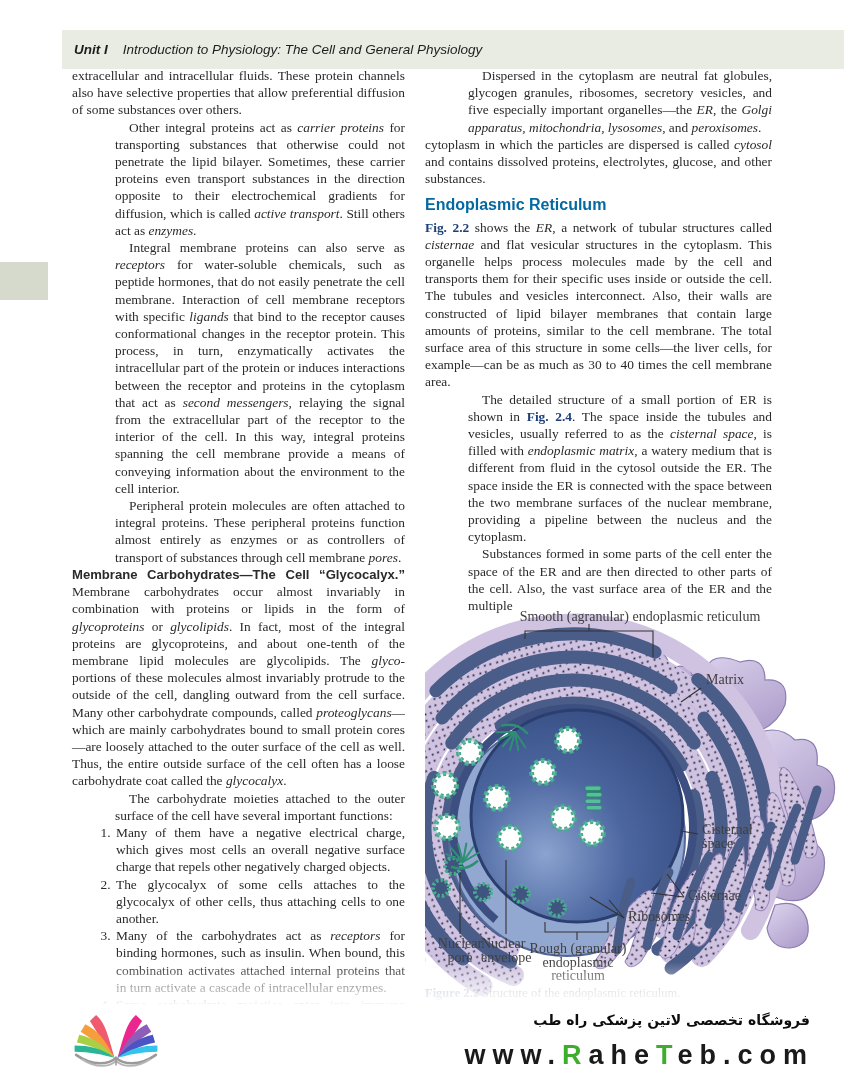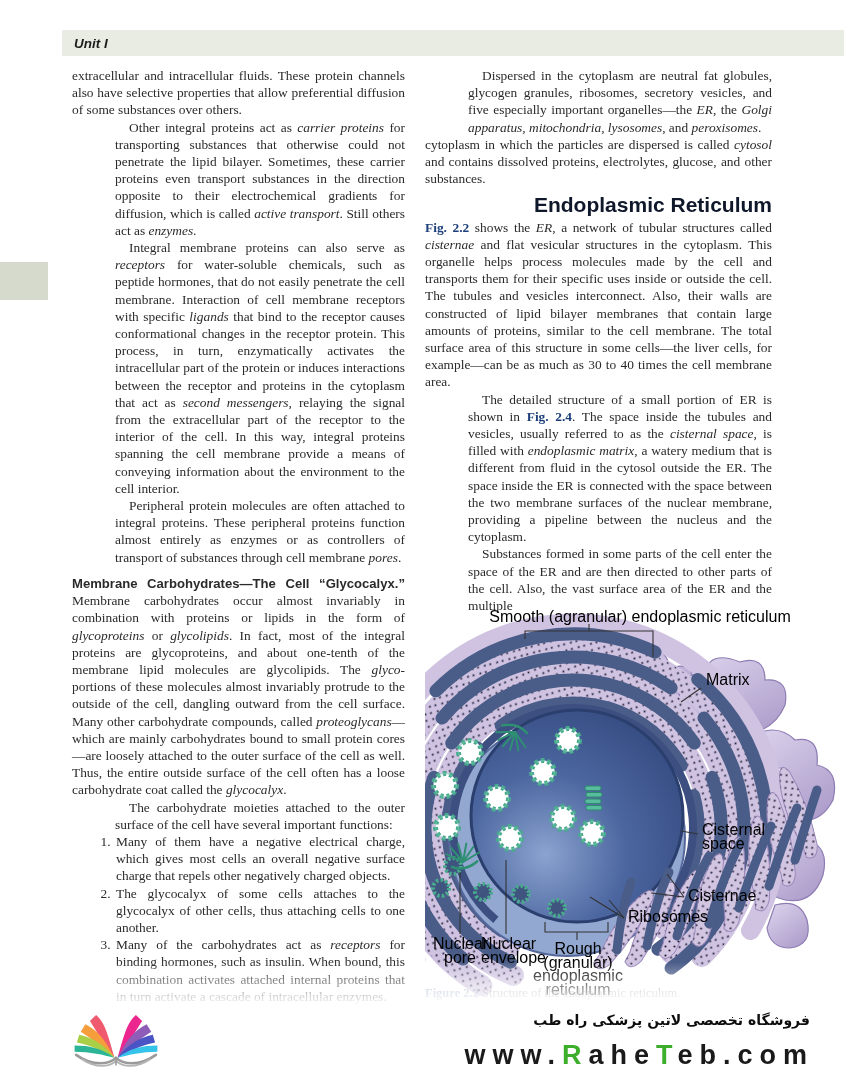--- a/index.html
+++ b/index.html
@@ -1,53 +1,53 @@
 <!DOCTYPE html>
 <html><head>
 <meta charset="utf-8">
 <style>
   html,body { margin:0; padding:0; background:#fff; }
   .page { position:relative; width:844px; height:1080px; background:#ffffff;
           font-family:"Liberation Serif", serif; overflow:hidden; }
 
   
-  .header-band { position:absolute; left:62px; top:30px; width:782px; height:26px;
+  .header-band { position:absolute; left:62px; top:30px; width:782px; height:39px;
                  background:#e9ece3; display:flex; align-items:center;
                  font-family:"Liberation Sans", sans-serif; font-style:italic;
                  font-size:13.5px; color:#1d1d1d; padding-left:12px; box-sizing:border-box; }
   .header-unit { font-weight:bold; margin-right:15px; }
 
   .edge-tab { position:absolute; left:0; top:262px; width:48px; height:38px; background:#d6dacd; }
 
   
   .col { position:absolute; top:67px; font-size:13.4px; line-height:17.2px;
          color:#2a2a2a; text-align:justify; }
   .col-left  { left:72px;  width:333px; }
   .col-right { left:425px; width:347px; }
 
   .para { margin:0; }
   .para.indent { text-indent:14px;margin-left:43px; }
-  .para.runin { margin-top:9px; }
+  .para.runin { }
   .it { font-style:italic; }
   .runin-h { font-family:"Liberation Sans", sans-serif; font-weight:bold; font-size:13.1px; }
   .link { color:#2456a4; }
   .figref { color:#1d3f7a; font-weight:bold; }
   .h1 { font-family:"Liberation Sans", sans-serif; font-weight:bold; font-size:15px;
         color:#101010; margin:15px 0 7px 0; text-align:left; letter-spacing:0.2px; }
-  .h2 { font-family:"Liberation Sans", sans-serif; font-weight:bold; font-size:21px;
-        color:#0f172a; margin:9px 0 5px 0; text-align:right; }
+  .h2 { font-family:"Liberation Sans", sans-serif; font-weight:bold; font-size:16px;
+        color:#0369a1; margin:9px 0 5px 0; text-align:left; }
   .col ol { margin:0 0 2px 0; padding-left:42px; }
   .col ol li { margin:0; padding-left:2px; text-align:justify; }
   .dim { color:#8f8f8f; }
 
   
   .figure-box { position:absolute; left:425px; top:610px; width:419px; height:400px; }
   .fig-svg { position:absolute; left:0; top:0; }
-  .fig-label { position:absolute; font-family:Liberation Sans, sans-serif;
-               font-size:16px; line-height:13.5px; color:#000000; }
+  .fig-label { position:absolute; font-family:Liberation Serif, serif;
+               font-size:14px; line-height:13.5px; color:#404040; }
   .lbl-smooth   { left:40px;  top:0;     width:350px; text-align:center; }
   .lbl-matrix   { left:281px; top:63px; }
   .lbl-cisternal{ left:277px; top:213px; width:62px; }
   .lbl-cisternae{ left:263px; top:279px; }
   .lbl-ribosomes{ left:203px; top:300px; }
   .lbl-npore    { left:8px;   top:327px; width:54px; text-align:center; }
   .lbl-nenv     { left:56px;  top:327px; width:62px; }
   .lbl-rough    { left:103px; top:332px; width:100px; text-align:center; }
 
   .fig-caption { position:absolute; left:425px; top:986px; width:410px;
@@ -71,20 +71,21 @@
                 letter-spacing:7px; color:#1a1a1a;margin-left:46px; }
   .url-green { color:#3dae2b; }
 </style>
 </head>
 <body>
 
 <div class="page">
 
   <div class="header-band">
     <span class="header-unit">Unit I</span>
+    <span>Introduction to Physiology: The Cell and General Physiology</span>
   </div>
   <div class="edge-tab"></div>
 
   <div class="col col-left">
       <p class="para"><span>extracellular and intracellular fluids. These protein channels also have selective properties that allow preferential diffusion of some substances over others.</span></p>
       <p class="para indent"><span>Other integral proteins act as </span><span class="it">carrier proteins</span><span> for transporting substances that otherwise could not penetrate the lipid bilayer. Sometimes, these carrier proteins even transport substances in the direction opposite to their electrochemical gradients for diffusion, which is called </span><span class="it">active transport</span><span>. Still others act as </span><span class="it">enzymes</span><span>.</span></p>
       <p class="para indent"><span>Integral membrane proteins can also serve as </span><span class="it">receptors</span><span> for water-soluble chemicals, such as peptide hormones, that do not easily penetrate the cell membrane. Interaction of cell membrane receptors with specific </span><span class="it">ligands</span><span> that bind to the receptor causes conformational changes in the receptor protein. This process, in turn, enzymatically activates the intracellular part of the protein or induces interactions between the receptor and proteins in the cytoplasm that act as </span><span class="it">second messengers</span><span>, relaying the signal from the extracellular part of the receptor to the interior of the cell. In this way, integral proteins spanning the cell membrane provide a means of conveying information about the environment to the cell interior.</span></p>
       <p class="para indent"><span>Peripheral protein molecules are often attached to integral proteins. These peripheral proteins function almost entirely as enzymes or as controllers of transport of substances through cell membrane </span><span class="it">pores</span><span>.</span></p>
       <p class="para runin"><span class="runin-h">Membrane Carbohydrates—The Cell “Glycocalyx.”</span><span> Membrane carbohydrates occur almost invariably in combination with proteins or lipids in the form of </span><span class="it">glycoproteins</span><span> or </span><span class="it">glycolipids</span><span>. In fact, most of the integral proteins are glycoproteins, and about one-tenth of the membrane lipid molecules are glycolipids. The </span><span class="it">glyco-</span><span> portions of these molecules almost invariably protrude to the outside of the cell, dangling outward from the cell surface. Many other carbohydrate compounds, called </span><span class="it">proteoglycans</span><span>—which are mainly carbohydrates bound to small protein cores—are loosely attached to the outer surface of the cell as well. Thus, the entire outside surface of the cell often has a loose carbohydrate coat called the </span><span class="it">glycocalyx</span><span>.</span></p>
       <p class="para indent"><span>The carbohydrate moieties attached to the outer surface of the cell have several important functions:</span></p>

